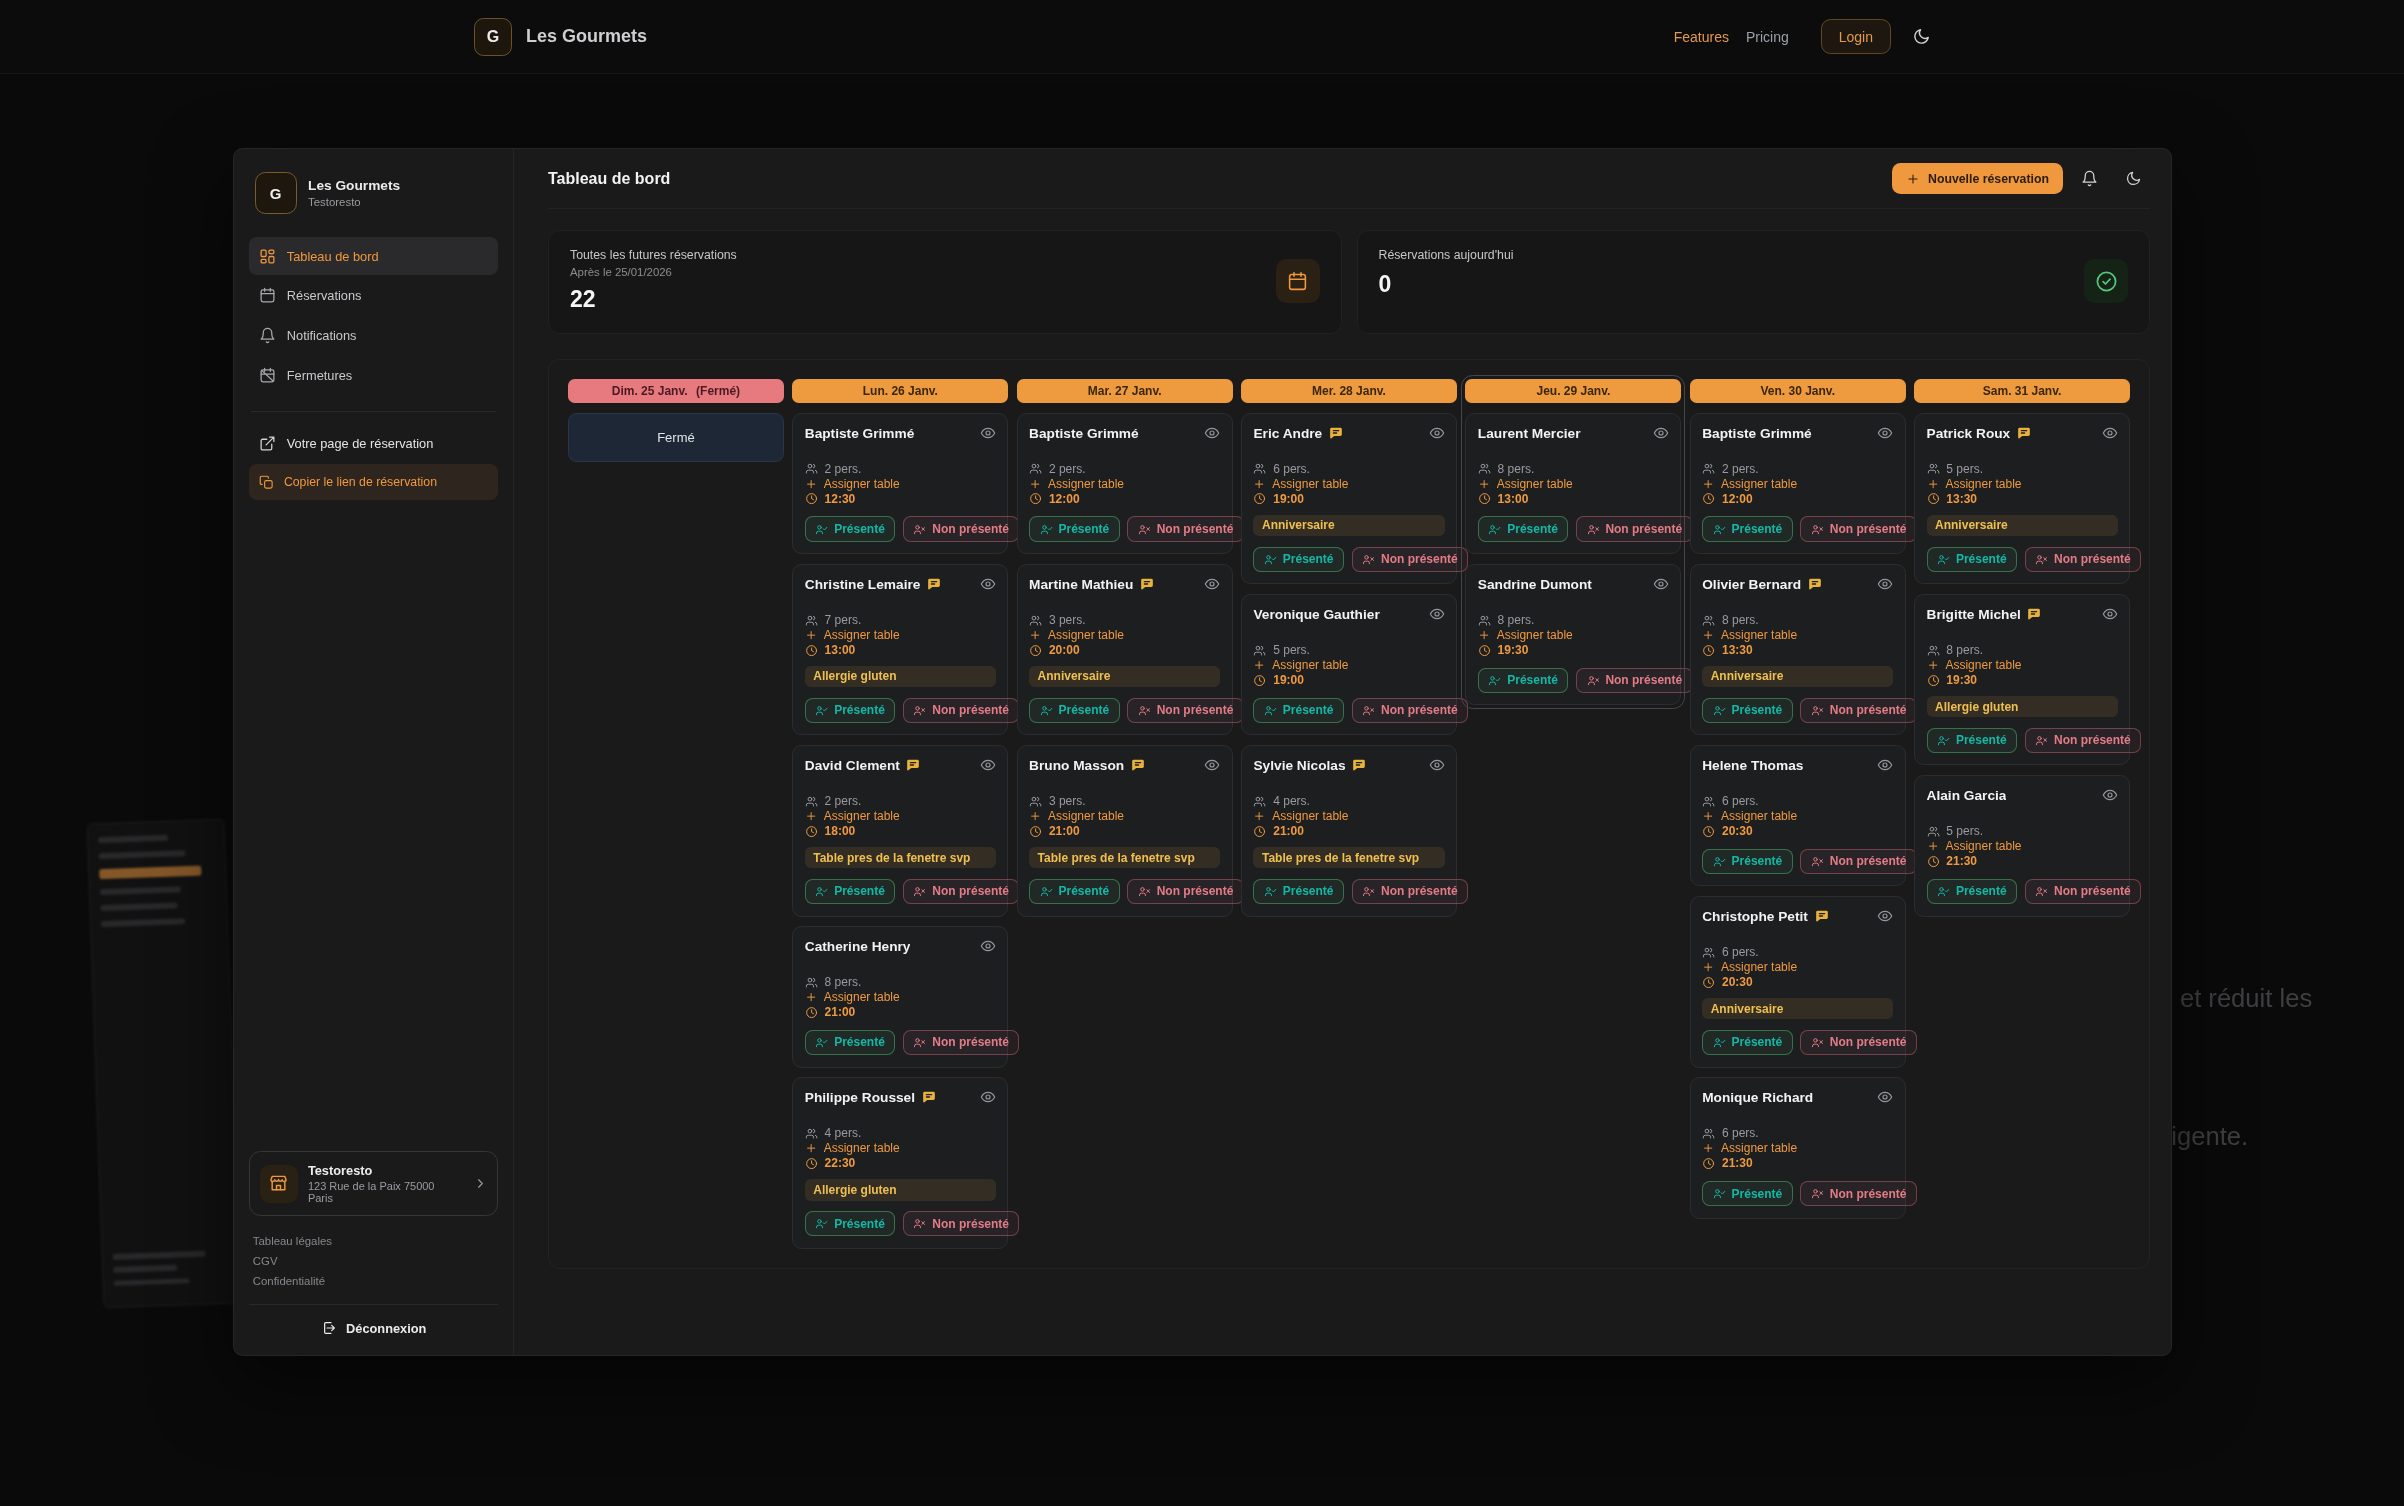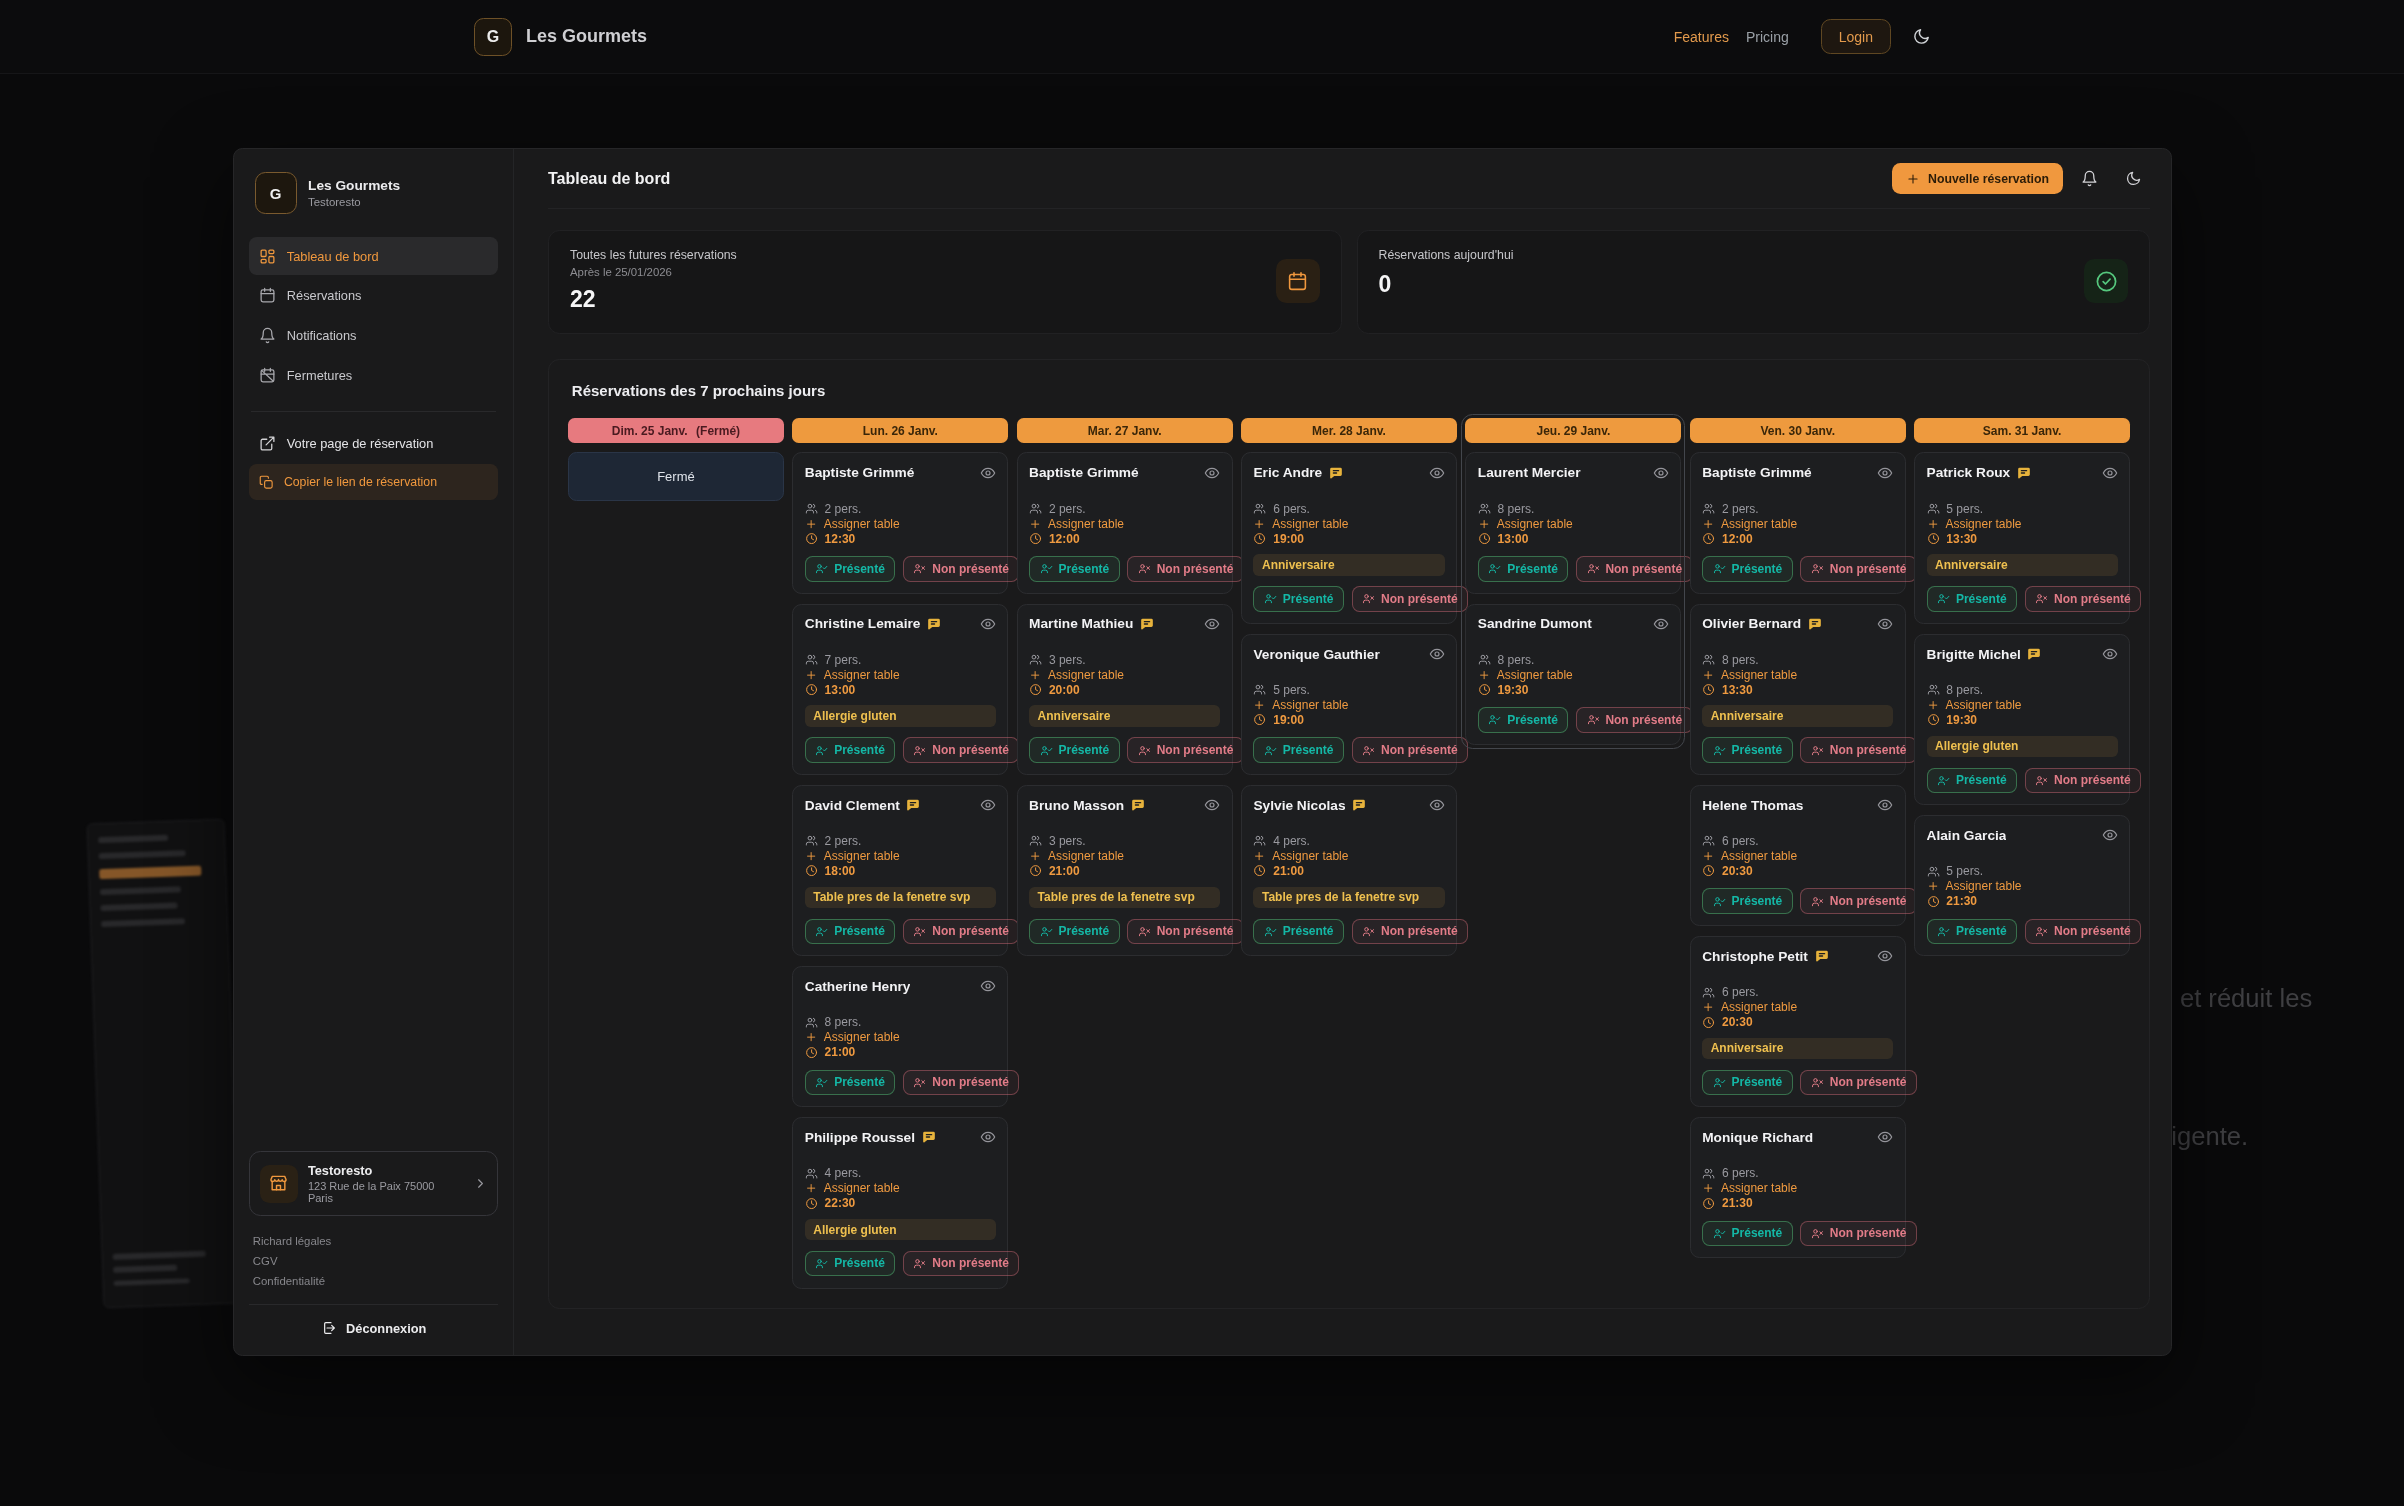--- a/index.html
+++ b/index.html
@@ -228,21 +228,21 @@
         <div class="store-addr">123 Rue de la Paix 75000 Paris</div>
       </div>
       <span class="store-chev">
           <svg viewBox="0 0 24 24" width="15" height="15" fill="none" stroke="currentColor" stroke-width="1.8" stroke-linecap="round" stroke-linejoin="round">
             <path d="m9 6 6 6-6 6"></path>
           </svg>
         </span>
     </div>
 
     <div class="legal">
-      <span class="legal-link">Richard légales</span>
+      <span class="legal-link">Tableau légales</span>
       <span class="legal-link">CGV</span>
       <span class="legal-link">Confidentialité</span>
     </div>
 
     <div class="logout-row">
       <span class="ic">
           <svg viewBox="0 0 24 24" width="16" height="16" fill="none" stroke="currentColor" stroke-width="1.8" stroke-linecap="round" stroke-linejoin="round">
             <path d="M15 4H7a1.5 1.5 0 0 0-1.5 1.5v13A1.5 1.5 0 0 0 7 20h8"></path>
             <path d="m16 8 4 4-4 4M20 12H9"></path>
           </svg>
@@ -302,21 +302,20 @@
         <div class="stat-ic green">
             <svg viewBox="0 0 24 24" width="23" height="23" fill="none" stroke="currentColor" stroke-width="1.8" stroke-linecap="round" stroke-linejoin="round">
               <circle cx="12" cy="12" r="9.5"></circle>
               <path d="m8.5 12.2 2.4 2.4 4.8-5"></path>
             </svg>
           </div>
       </div>
     </section>
 
     <section class="board">
-      <div class="board-title">Réservations des 7 prochains jours</div>
       <div class="columns" id="columns">
           <div class="day-col">
             <div class="day-header closed">
               <span>Dim. 25 Janv.</span>
               <span>(Fermé)</span>
             </div>
             <div class="closed-card">Fermé</div>
           </div>
           <div class="day-col">
             <div class="day-header">

